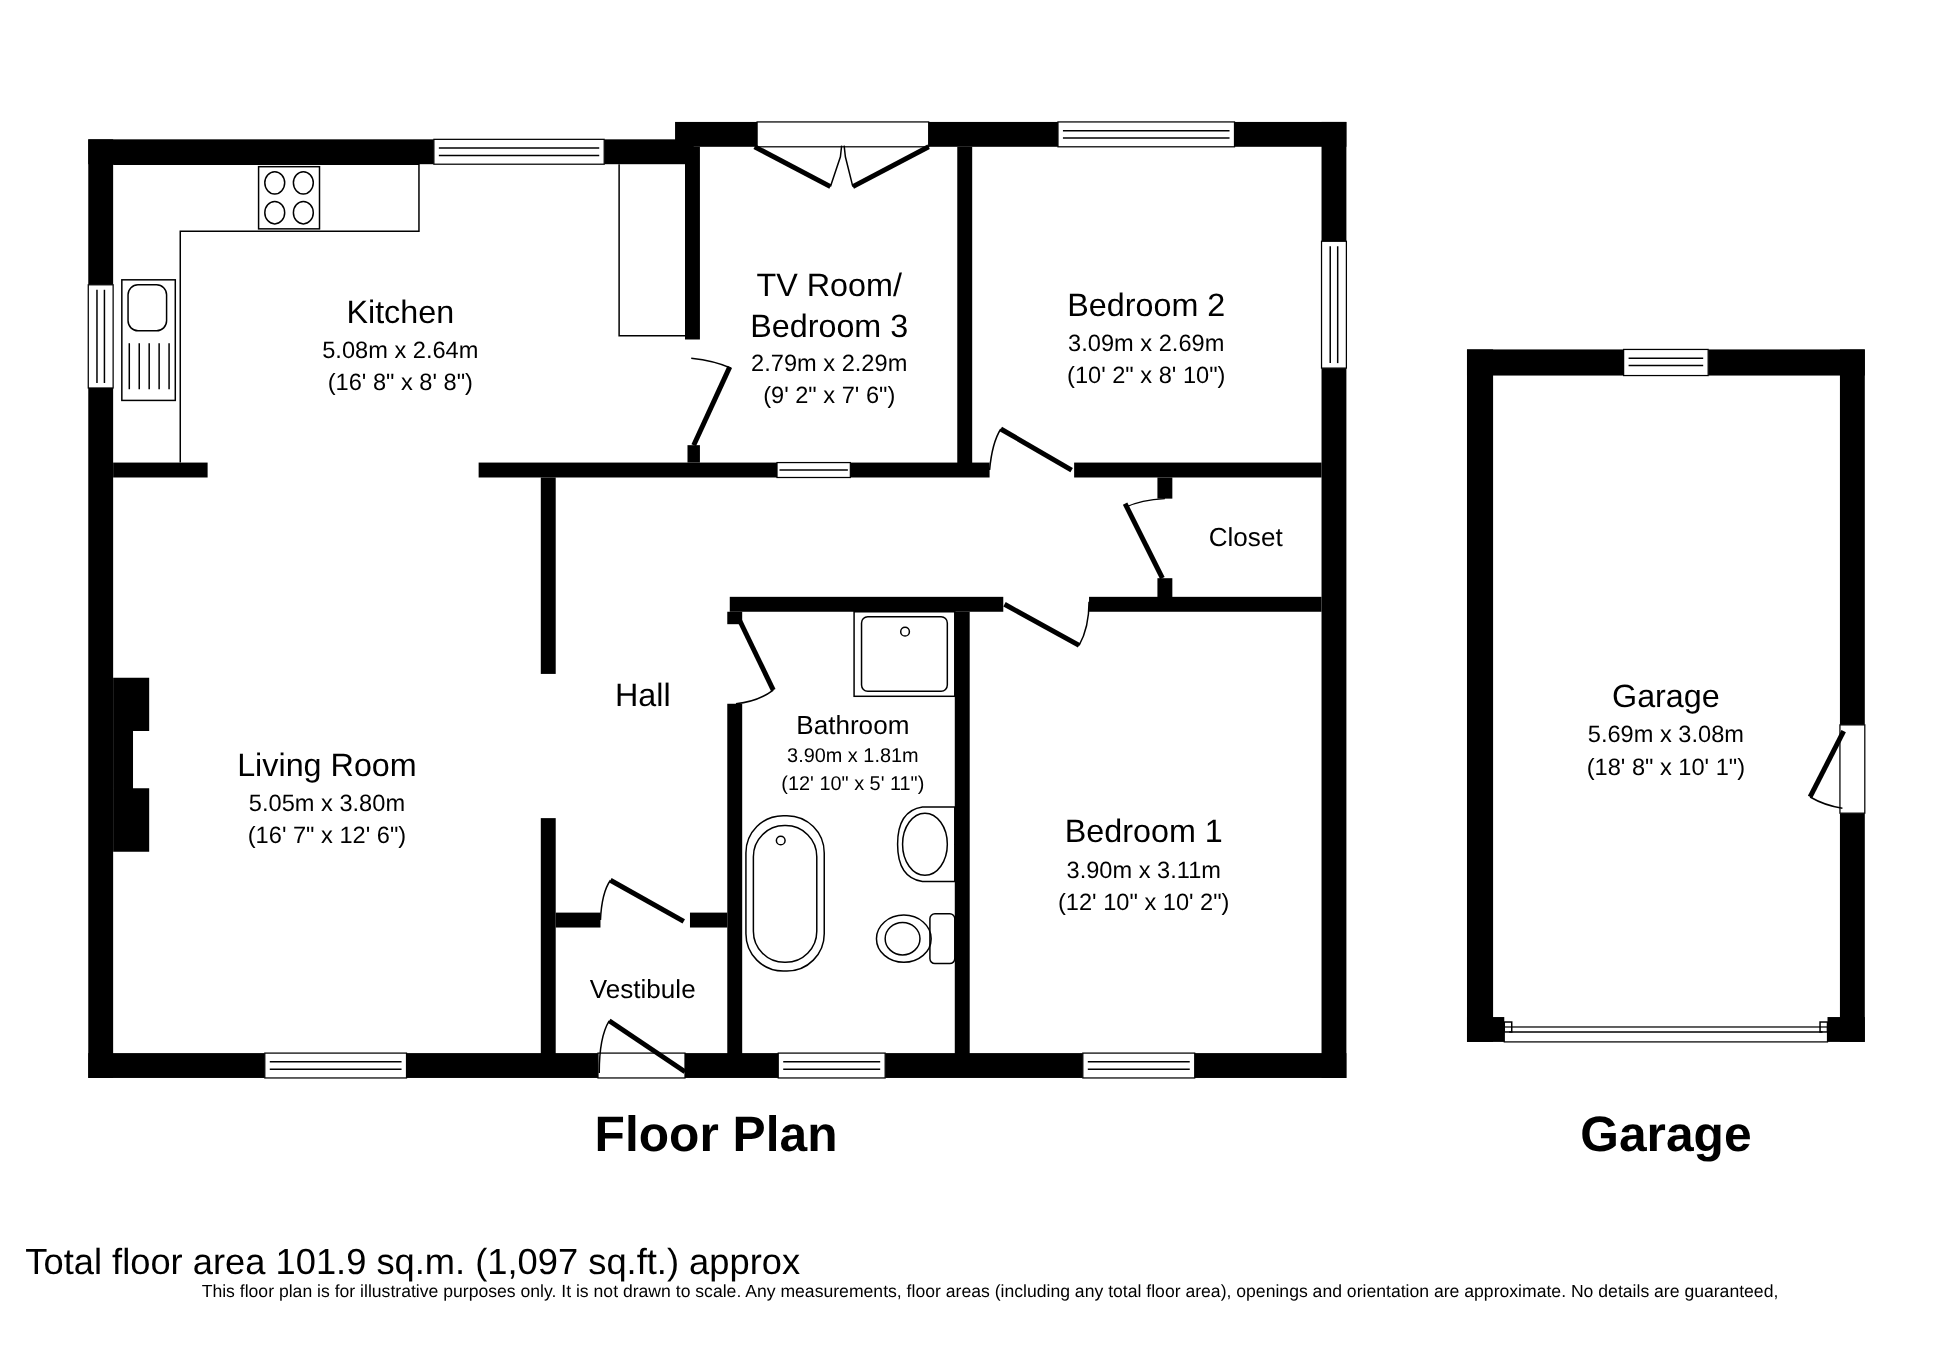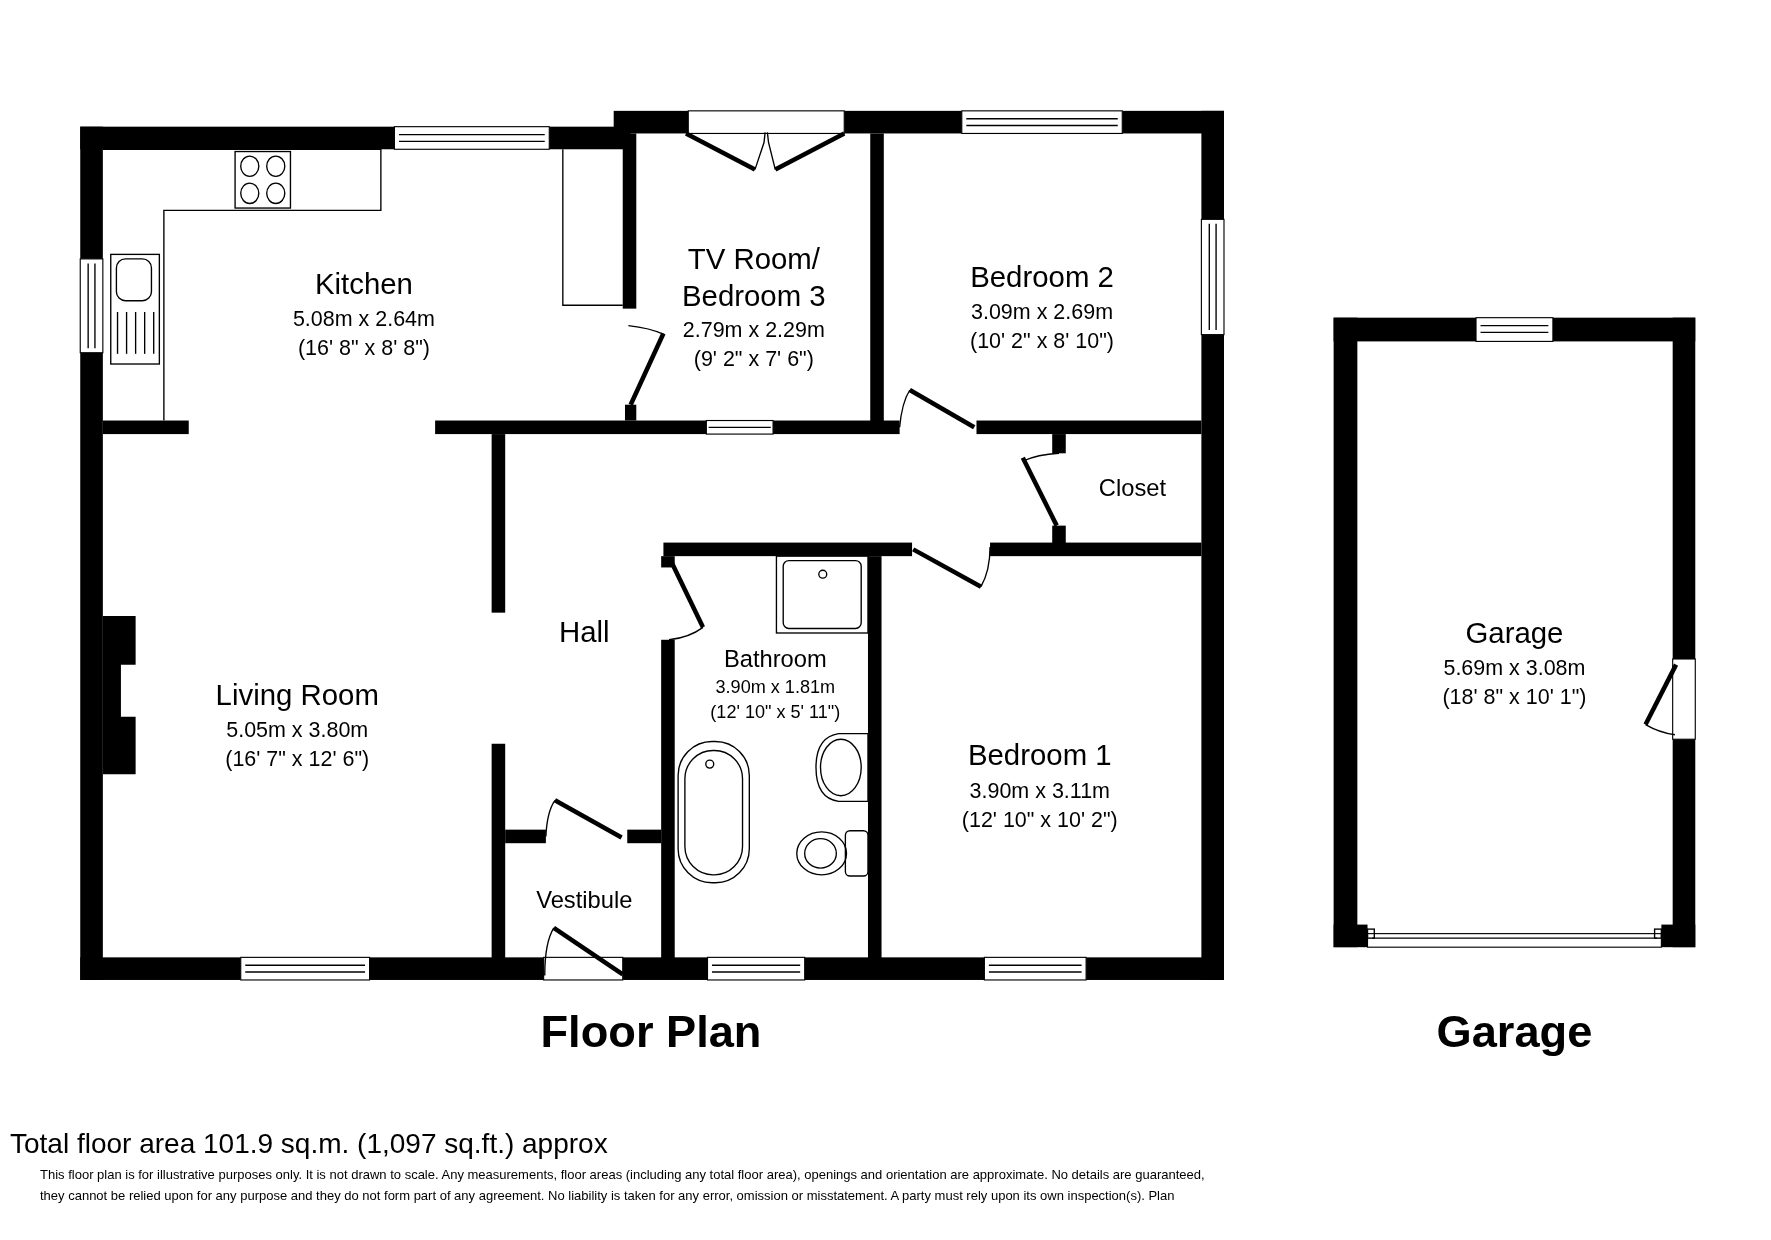--- a/index.html
+++ b/index.html
@@ -8,22 +8,22 @@
   .wall { fill:#000; }
   .line { stroke:#000; fill:none; stroke-width:1.2; }
   .door { stroke:#000; stroke-width:4; fill:none; }
   .arc { stroke:#000; stroke-width:1.2; fill:none; }
   .win { fill:#fff; stroke:#000; stroke-width:1; }
   .room-name { font-family:"Liberation Sans", sans-serif; font-size:26px; text-anchor:middle; }
   .room-dim { font-family:"Liberation Sans", sans-serif; font-size:19px; text-anchor:middle; }
   .small-name { font-family:"Liberation Sans", sans-serif; font-size:21px; text-anchor:middle; }
   .small-dim { font-family:"Liberation Sans", sans-serif; font-size:16px; text-anchor:middle; }
   .plan-title { font-family:"Liberation Sans", sans-serif; font-size:40px; font-weight:bold; text-anchor:middle; }
-  .footer-total { position:absolute; left:10px; top:1128px; font-size:28px; }
-  .footer-disclaimer { position:absolute; left:40px; width:1720px; top:1164px; font-size:13px; line-height:21px; text-align:left; }
+  .footer-total { position:absolute; left:23px; top:1128px; font-size:33px; }
+  .footer-disclaimer { position:absolute; left:40px; width:1720px; top:1164px; font-size:16px; line-height:21px; text-align:center; }
 </style>
 </head>
 <body>
 
 <svg id="plan" viewBox="0 0 1567 1097" xmlns="http://www.w3.org/2000/svg">
 
   <g>
 
     <rect class="wall" x="71" y="112" width="278" height="20"></rect>
     <rect class="wall" x="486" y="112" width="72" height="20"></rect>
@@ -258,14 +258,13 @@
     <text class="room-dim" x="1340" y="623">(18' 8" x 10' 1")</text>
   </g>
 
   <text class="plan-title" x="576" y="926">Floor Plan</text>
   <text class="plan-title" x="1340" y="926">Garage</text>
 </svg>
 
 <div class="footer-total">Total floor area 101.9 sq.m. (1,097 sq.ft.) approx</div>
 <div class="footer-disclaimer">
   <div>This floor plan is for illustrative purposes only. It is not drawn to scale. Any measurements, floor areas (including any total floor area), openings and orientation are approximate. No details are guaranteed,</div>
-  <div>they cannot be relied upon for any purpose and they do not form part of any agreement. No liability is taken for any error, omission or misstatement. A party must rely upon its own inspection(s).  Plan</div>
 </div>
 
 </body></html>

